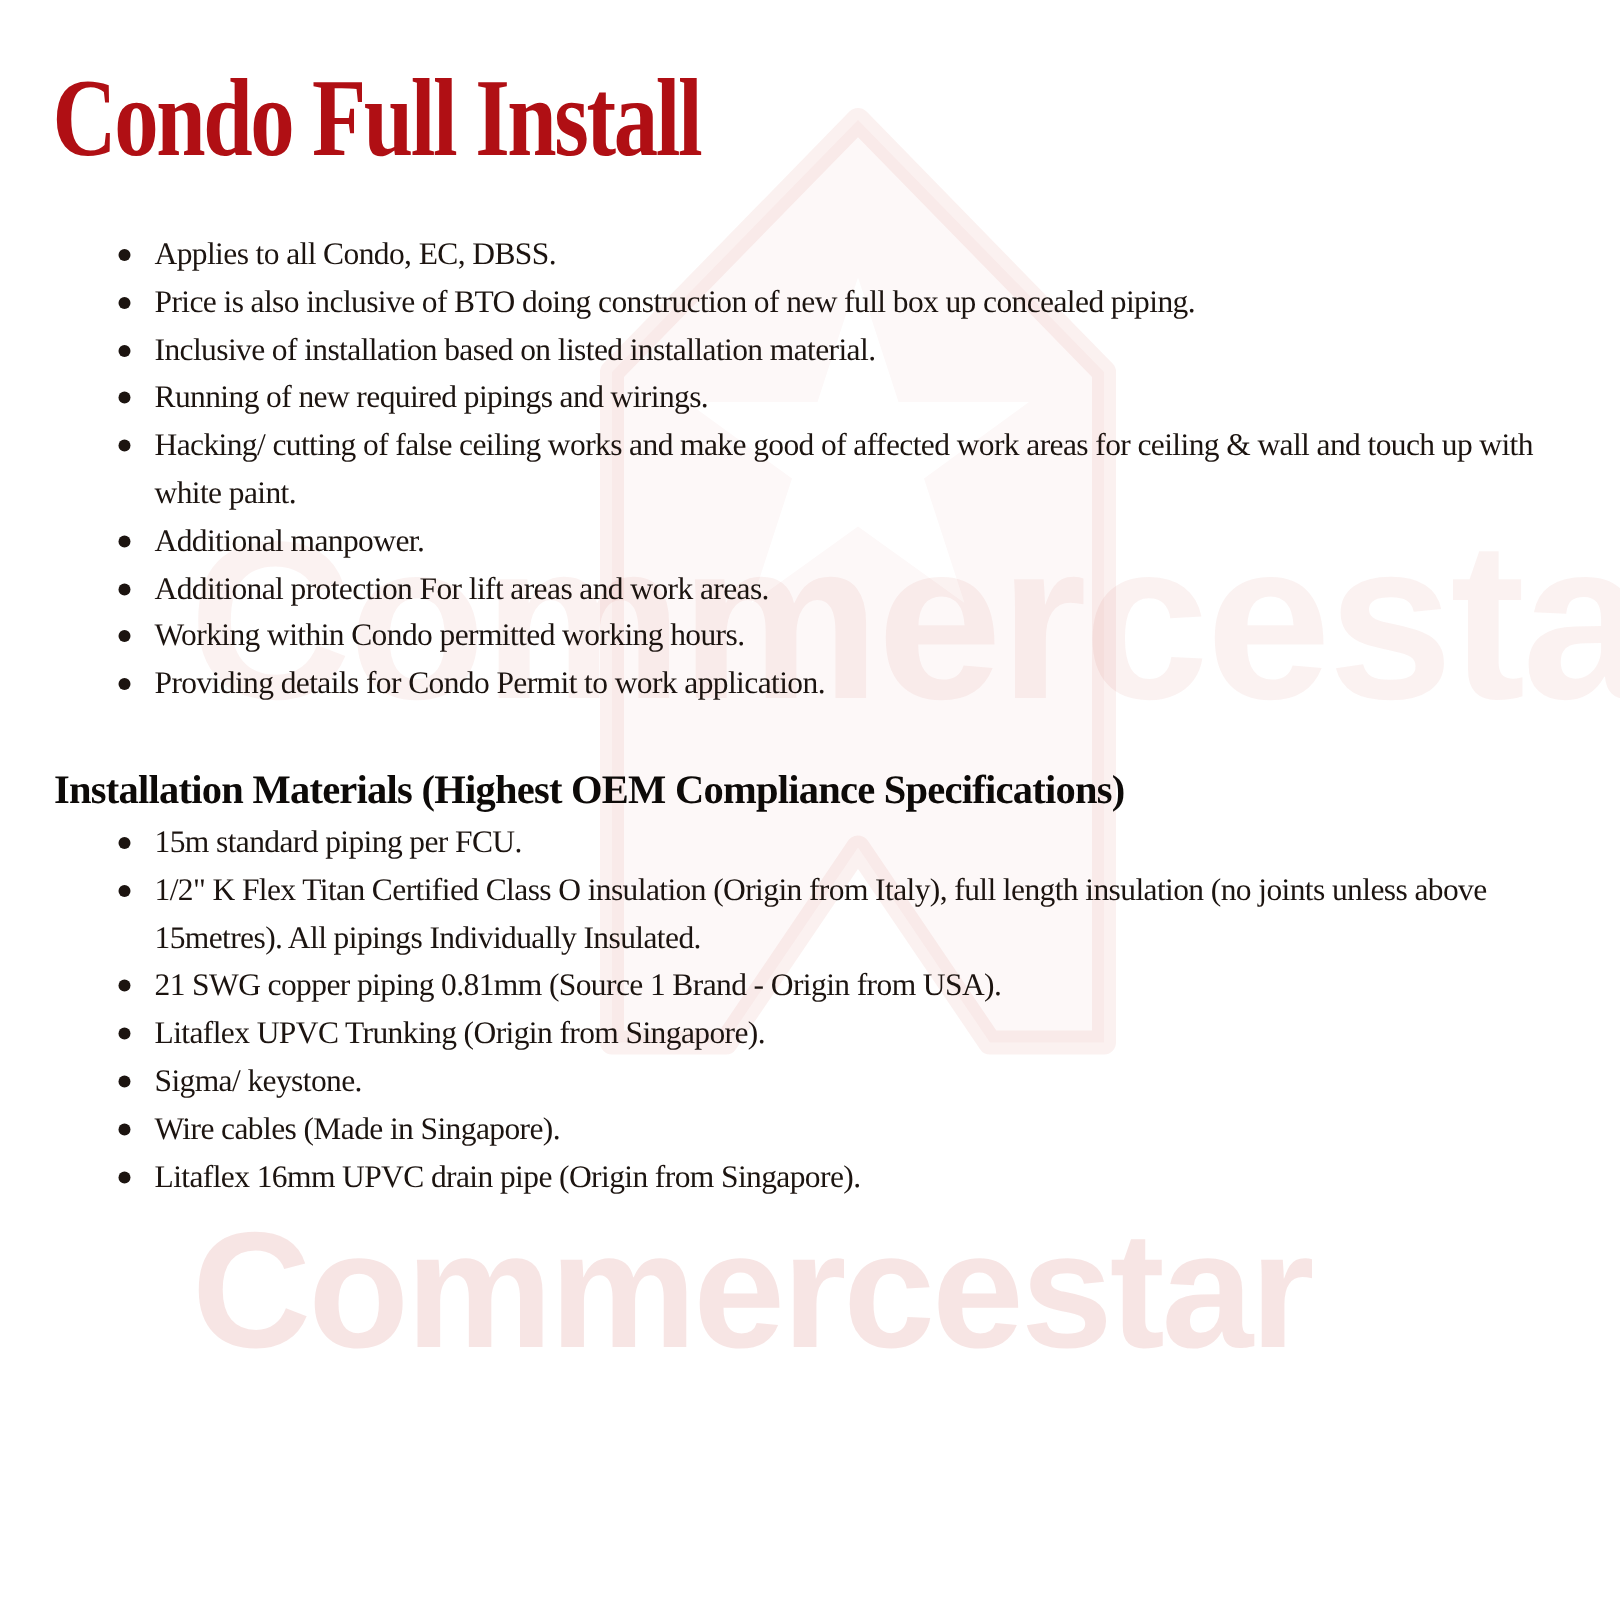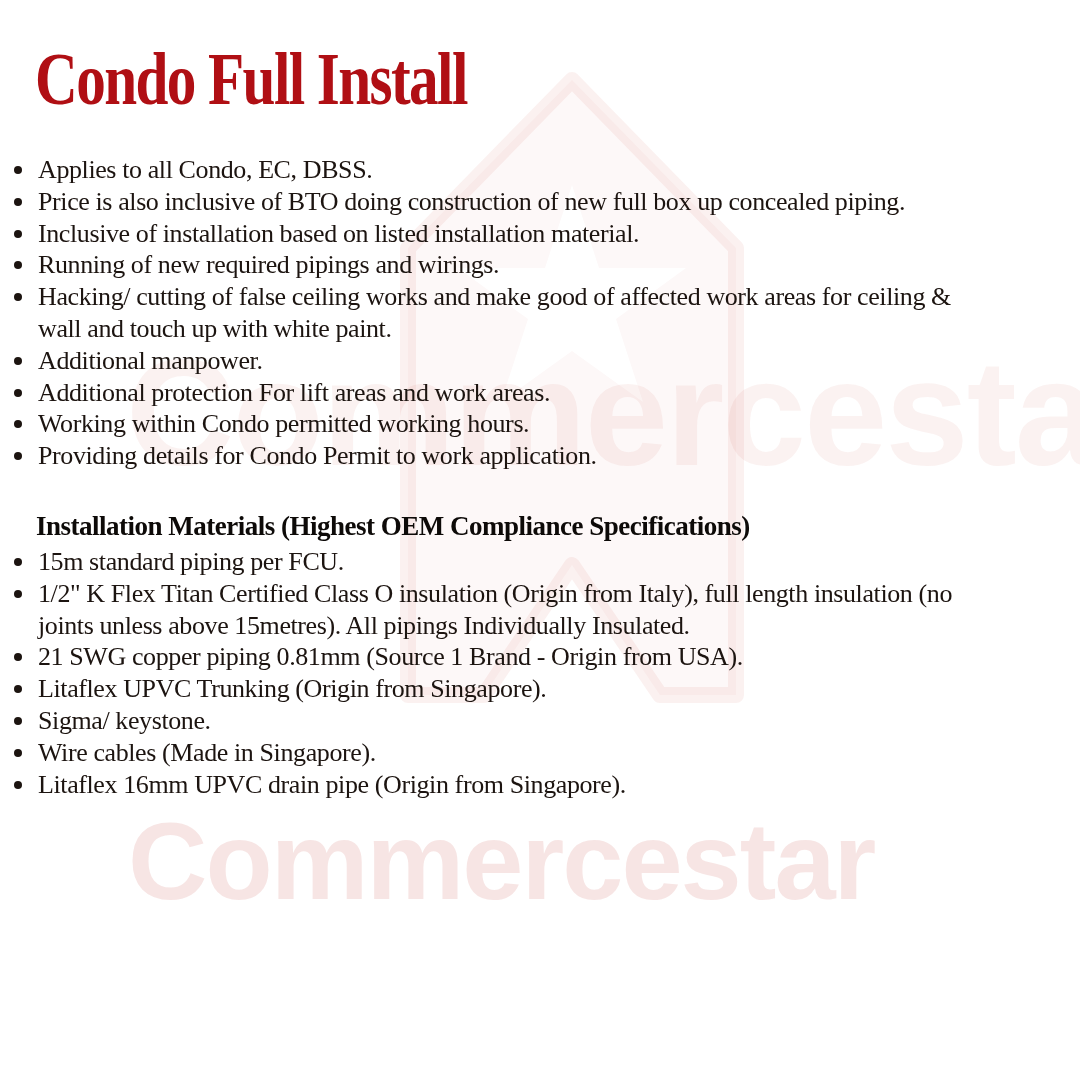--- a/index.html
+++ b/index.html
@@ -50,24 +50,24 @@
     line-height: 1;
     letter-spacing: -2px;
     color: #b00f14;
     transform: scaleX(0.8);
     transform-origin: left center;
     white-space: nowrap;
   }
 
   ul.bullet-list {
     list-style: none;
-    margin: 38px 0 0 38px;
+    margin: 38px 0 0 103px;
     padding: 0;
     width: 935px;
-    font-size: 26px;
+    font-size: 21px;
     line-height: 31.8px;
     letter-spacing: -0.4px;
     color: #1c1410;
   }
   ul.bullet-list li { position: relative; }
   ul.bullet-list li::before {
     content: "";
     position: absolute;
     left: -24px;
     top: 12px;

